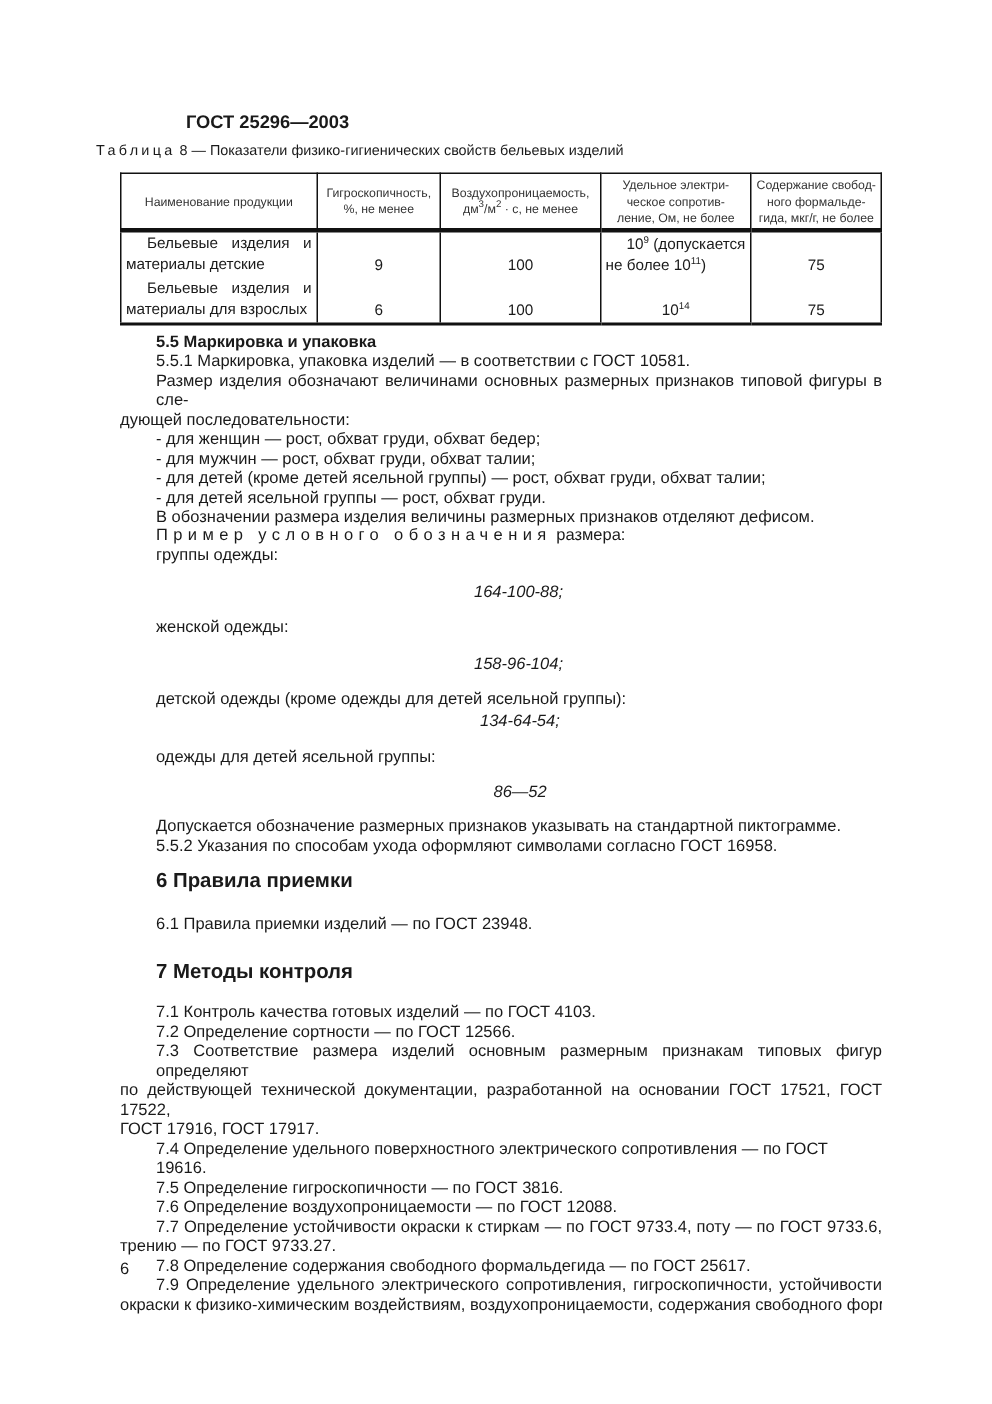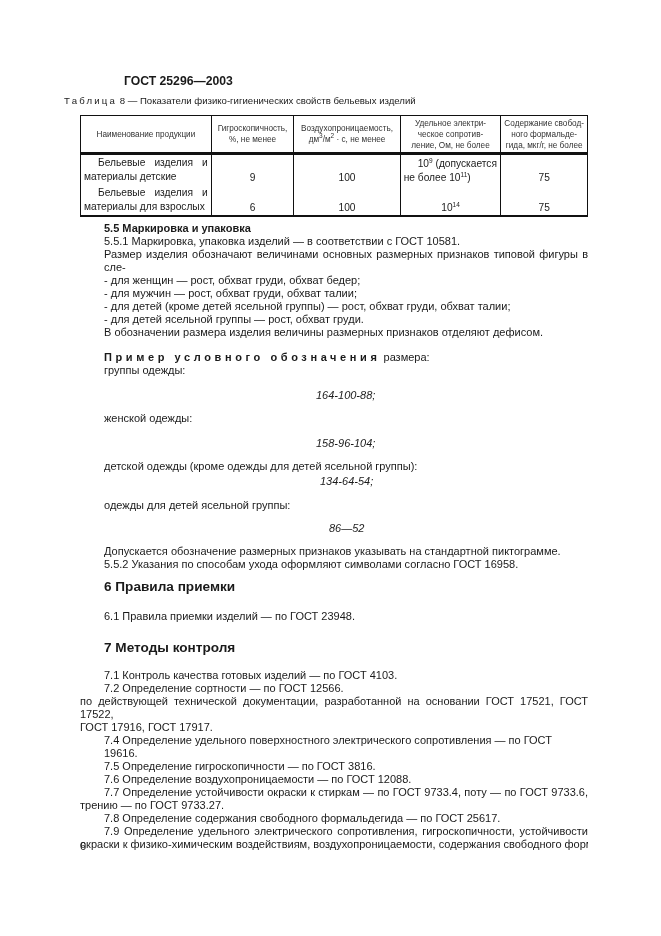--- a/index.html
+++ b/index.html
@@ -18,21 +18,21 @@
   table.t td { text-align: center; }
   td.name { text-align: justify; text-align-last: left; line-height: 14px; font-size: 10.2px; }
   td.name .ind { display: block; text-align-last: justify; padding-left: 14px; }
   sup { font-size: 6.5px; vertical-align: 4px; line-height: 0; }
   .para { left: 80px; width: 508px; line-height: 13px; font-size: 11px; }
   .ind1 { padding-left: 24px; }
   .justify { text-align: justify; }
   .h2 { font-weight: bold; font-size: 13.6px; }
   .h3 { font-weight: bold; font-size: 11px; }
   .ex { position: absolute; font-style: italic; font-size: 11px; }
-  .spaced { letter-spacing: 3.6px; font-weight: bold; }
+  .spaced { letter-spacing: 3.6px; }
   .pagenum { left: 80px; top: 840px; font-size: 11px; }
   .line { display: block; white-space: nowrap; }
 </style>
 </head>
 <body>
 
 <div class="abs hdr">ГОСТ 25296—2003</div>
 
 <div class="abs tcap"><span class="sp">Таблица</span><span> 8 — Показатели физико-гигиенических свойств бельевых изделий</span></div>
 
@@ -89,20 +89,21 @@
     <td style="padding-top:14px"><span>10</span><sup>14</sup></td>
     <td style="padding-top:14px">75</td>
   </tr>
 </tbody>
   </table>
 
 <div class="abs para" style="top:222px">
   <div class="ind1 h3">5.5 Маркировка и упаковка</div>
   <div class="ind1">5.5.1 Маркировка, упаковка изделий — в соответствии с ГОСТ 10581.</div>
   <div class="ind1 justify" style="text-align-last:justify">Размер изделия обозначают величинами основных размерных признаков типовой фигуры в сле-</div>
+  <div>дующей последовательности:</div>
   <div class="ind1">- для женщин — рост, обхват груди, обхват бедер;</div>
   <div class="ind1">- для мужчин — рост, обхват груди, обхват талии;</div>
   <div class="ind1">- для детей (кроме детей ясельной группы) — рост, обхват груди, обхват талии;</div>
   <div class="ind1">- для детей ясельной группы — рост, обхват груди.</div>
   <div class="ind1">В обозначении размера изделия величины размерных признаков отделяют дефисом.</div>
 </div>
 
 <div class="abs para" style="top:351px">
   <div class="ind1"><span class="spaced">Пример условного обозначения</span><span> размера:</span></div>
   <div class="ind1">группы одежды:</div>
@@ -121,20 +122,21 @@
 </div>
 
 <div class="abs para h2" style="top:580px;padding-left:24px;width:484px">6 Правила приемки</div>
 <div class="abs para" style="top:610px;padding-left:24px;width:484px">6.1 Правила приемки изделий — по ГОСТ 23948.</div>
 
 <div class="abs para h2" style="top:641px;padding-left:24px;width:484px">7 Методы контроля</div>
 
 <div class="abs para" style="top:669px">
   <div class="ind1">7.1 Контроль качества готовых изделий — по ГОСТ 4103.</div>
   <div class="ind1">7.2 Определение сортности — по ГОСТ 12566.</div>
+  <div class="ind1" style="text-align:justify;text-align-last:justify">7.3 Соответствие размера изделий основным размерным признакам типовых фигур определяют</div>
   <div style="text-align:justify;text-align-last:justify">по действующей технической документации, разработанной на основании ГОСТ 17521, ГОСТ 17522,</div>
   <div>ГОСТ 17916, ГОСТ 17917.</div>
   <div class="ind1">7.4 Определение удельного поверхностного электрического сопротивления — по ГОСТ 19616.</div>
   <div class="ind1">7.5 Определение гигроскопичности — по ГОСТ 3816.</div>
   <div class="ind1">7.6 Определение воздухопроницаемости — по ГОСТ 12088.</div>
   <div class="ind1" style="text-align:justify;text-align-last:justify">7.7 Определение устойчивости окраски к стиркам — по ГОСТ 9733.4, поту — по ГОСТ 9733.6,</div>
   <div>трению — по ГОСТ 9733.27.</div>
   <div class="ind1">7.8 Определение содержания свободного формальдегида — по ГОСТ 25617.</div>
   <div class="ind1" style="text-align:justify;text-align-last:justify">7.9 Определение удельного электрического сопротивления, гигроскопичности, устойчивости</div>
   <div style="text-align:justify;text-align-last:justify;white-space:nowrap;overflow:hidden">окраски к физико-химическим воздействиям, воздухопроницаемости, содержания свободного формаль-</div>

